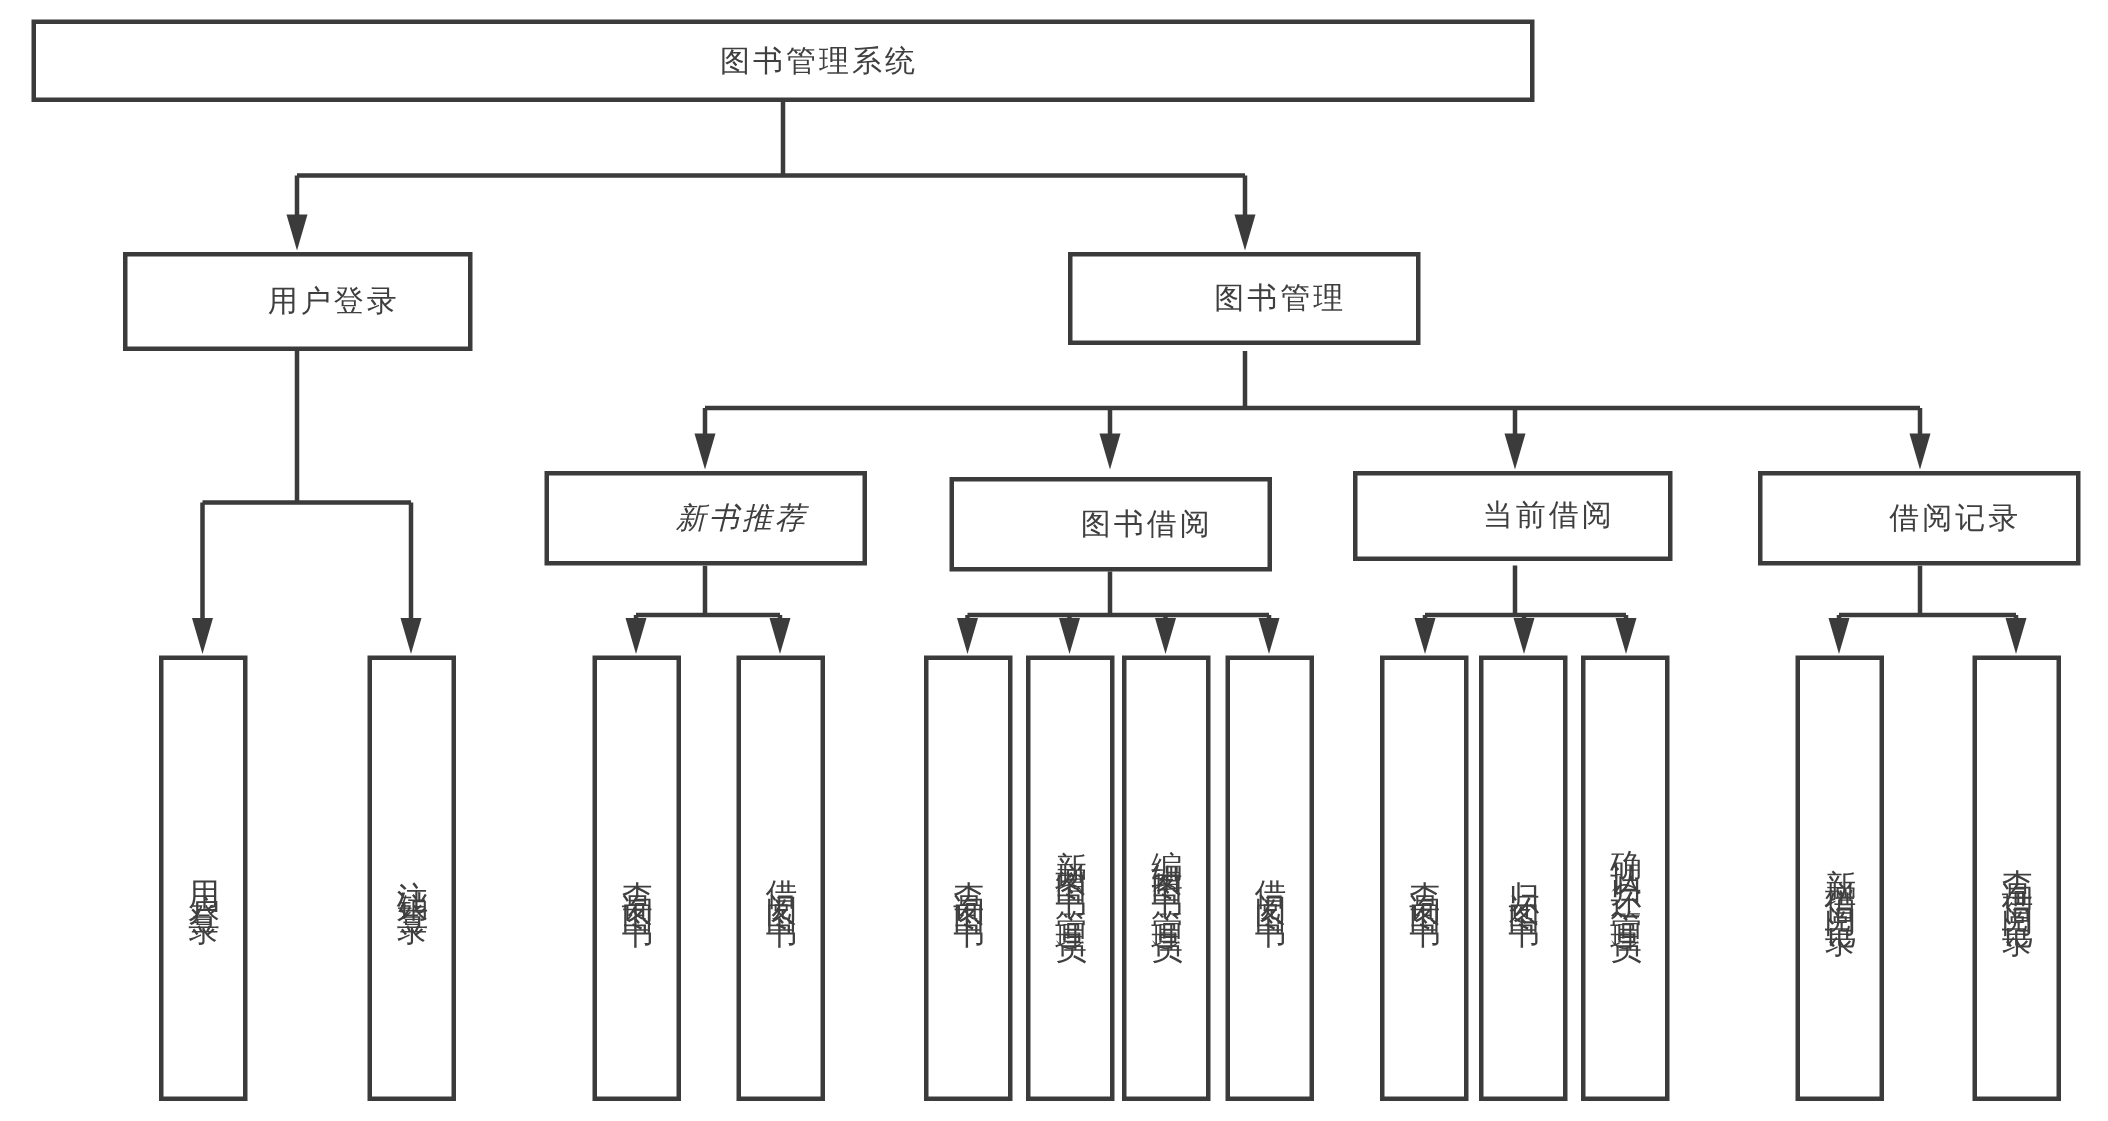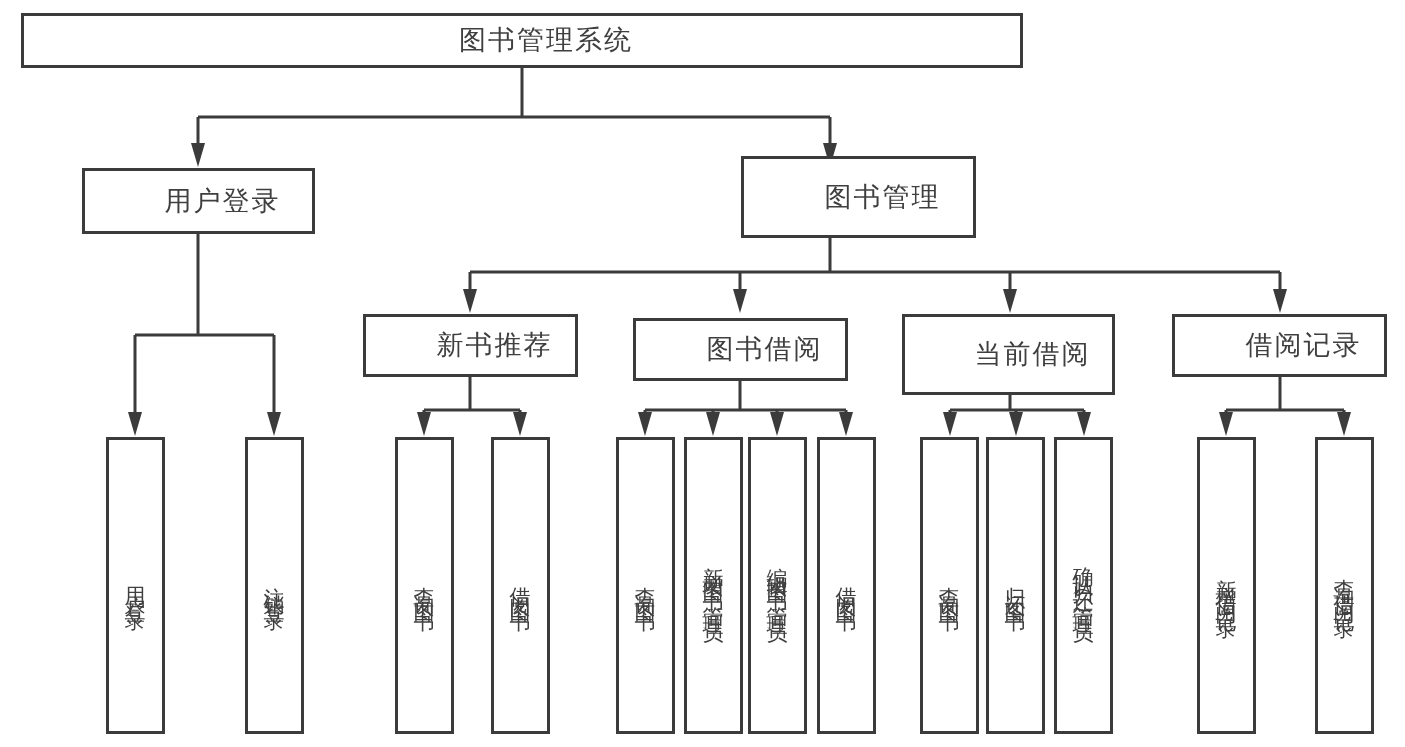--- a/index.html
+++ b/index.html
@@ -18,41 +18,41 @@
   }
   .box {
     position: absolute;
     box-sizing: border-box;
     border: 3px solid #3b3b3b;
     background: #ffffff;
     color: #3f3f3f;
     display: flex;
     align-items: center;
     justify-content: center;
-    font-size: 27px;
+    font-size: 20px;
     letter-spacing: 2px;
     text-align: center;
     line-height: 1.2;
     padding-left: 48px;
   }
   .box.v {
     writing-mode: vertical-rl;
     text-orientation: mixed;
     font-size: 21px;
     letter-spacing: 8px;
     line-height: 1;
     padding: 6px 0;
   }
   
   #b-root            { left: 21px;   top: 13px;  width: 1002px; height: 55px; }
   #b-user-login      { left: 82px;   top: 168px; width: 233px;  height: 66px; }
-  #b-book-mgmt       { left: 712px;  top: 156px; width: 235px;  height: 82px; margin-left: 29px; }
-  #b-new-book-rec    { left: 363px;  top: 314px; width: 215px;  height: 63px; }
+  #b-book-mgmt       { left: 712px;  top: 168px; width: 235px;  height: 62px; }
+  #b-new-book-rec    { left: 363px;  top: 314px; width: 215px;  height: 63px; font-style: italic; }
   #b-book-borrow     { left: 633px;  top: 318px; width: 215px;  height: 63px; }
-  #b-current-borrow  { left: 902px;  top: 314px; width: 213px;  height: 81px; }
+  #b-current-borrow  { left: 902px;  top: 314px; width: 213px;  height: 60px; }
   #b-borrow-records  { left: 1172px; top: 314px; width: 215px;  height: 63px; }
   
   .box.v { top: 437px; width: 59px; height: 297px; }
   #l-user-login      { left: 106px; }
   #l-logout          { left: 245px; }
   #l-query-book-1    { left: 395px; }
   #l-borrow-book-1   { left: 491px; }
   #l-query-book-2    { left: 616px; }
   #l-add-book        { left: 684px; }
   #l-edit-book       { left: 748px; }

